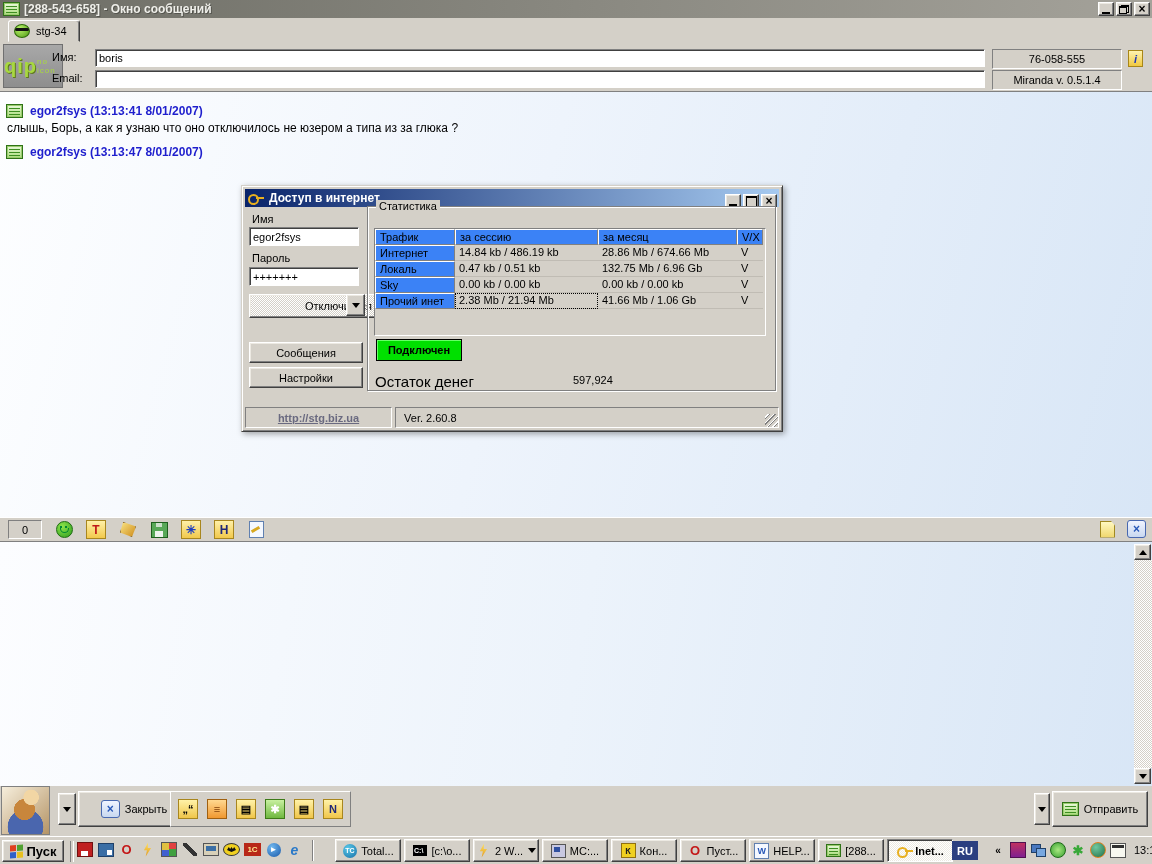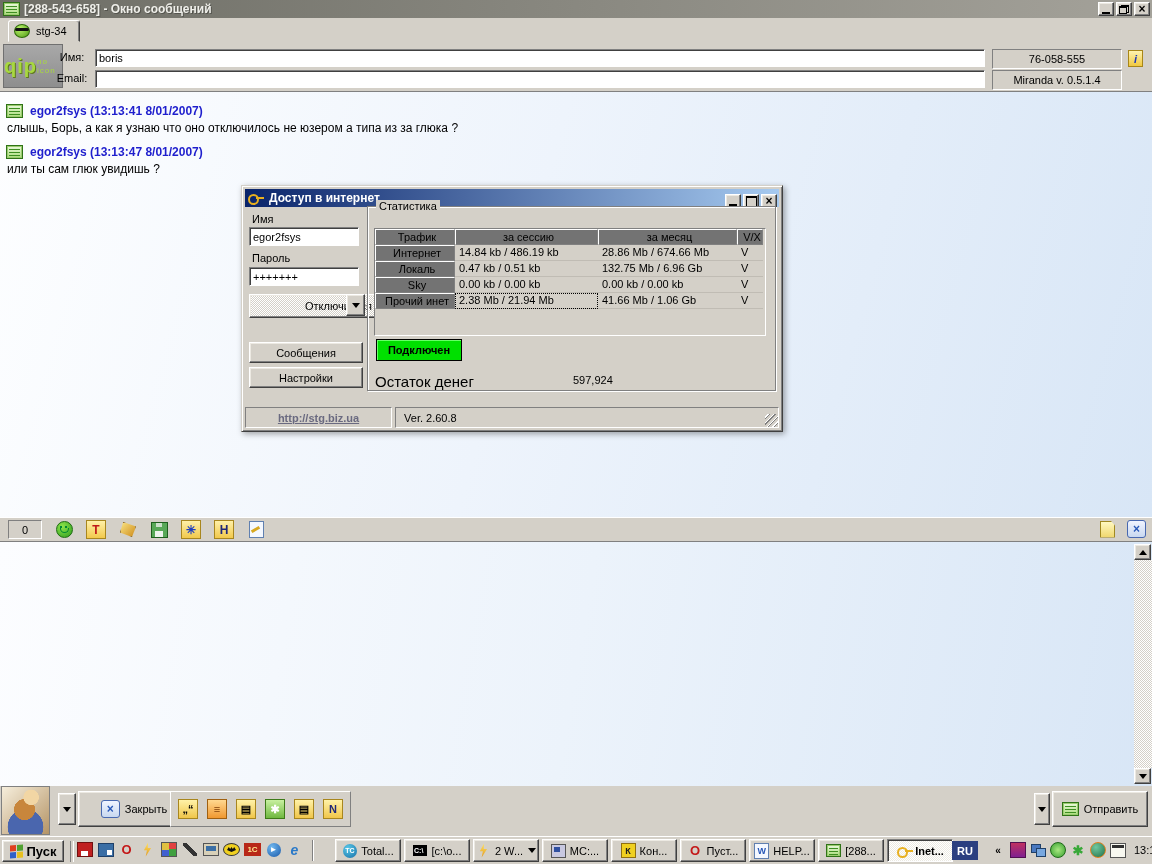--- a/index.html
+++ b/index.html
@@ -40,21 +40,21 @@
     box-shadow:inset -1px 0 0 #808080;display:flex;align-items:center;gap:6px;padding-left:5px;box-sizing:border-box;}
   .ic-qip{display:inline-block;width:14px;height:12px;border-radius:50%;
     background:radial-gradient(circle at 35% 30%,#B8F06A,#4F9A14);border:1px solid #2E6B08;position:relative;}
   .ic-qip::before{content:"";position:absolute;left:0px;right:0px;top:3px;height:3px;background:#111;border-radius:2px;}
 
   .infopanel{left:0;top:42px;width:1152px;height:49px;background:#D4D0C8;}
   .avatarbox{position:absolute;left:3px;top:2px;width:60px;height:44px;background:linear-gradient(#A8A8A8,#8E8E8E);
     border:1px solid #707070;display:flex;flex-direction:row;align-items:center;justify-content:center;box-sizing:border-box;}
   .avatarbox .qip{color:#A8D840;font-weight:bold;font-size:20px;line-height:18px;letter-spacing:1px;text-shadow:1px 1px 0 #5f7a1e;}
   .avatarbox .noicon{color:#A8D840;font-size:8px;letter-spacing:1px;}
-  .flabel{position:absolute;text-align:center;width:40px;font-size:11px;}
+  .flabel{position:absolute;text-align:left;width:40px;font-size:11px;}
   .field{position:absolute;background:#FFFFFF;font-size:11px;padding:2px 3px;box-sizing:border-box;
     border:1px solid;border-color:#808080 #FFFFFF #FFFFFF #808080;box-shadow:inset 1px 1px 0 #404040;
     font-family:"Liberation Sans",sans-serif;}
   .robox{position:absolute;background:#D4D0C8;display:flex;align-items:center;justify-content:center;font-size:11px;}
   .ic-info{position:absolute;width:13px;height:15px;background:linear-gradient(#FFF3B0,#F0C840);
     border:1px solid #A88618;color:#2038B8;font-weight:bold;font-style:italic;font-size:11px;
     display:flex;align-items:center;justify-content:center;}
 
   .msglog{left:0;top:91px;width:1152px;height:426px;border-top:1px solid #808080;
     background:linear-gradient(105deg,#FDFEFF 0%,#EEF4FC 45%,#D8E6F6 100%);padding:8px 6px;box-sizing:border-box;}
@@ -145,21 +145,21 @@
   .dlg-title .ttl{color:#FFF;font-weight:bold;font-size:12px;}
   .dlg-label{position:absolute;font-size:11px;}
   .combo-main{position:absolute;left:7px;top:108px;width:97px;height:22px;display:flex;align-items:center;justify-content:center;font-size:11px;}
   .combo-arrow{position:absolute;left:104px;top:108px;width:19px;height:22px;}
   .groupbox{position:absolute;left:125px;top:20px;width:407px;height:183px;
     border:1px solid #808080;box-shadow:inset 1px 1px 0 #FFFFFF,1px 1px 0 #FFFFFF;}
   .gb-legend{position:absolute;left:8px;top:-7px;background:#D4D0C8;padding:0 3px;font-size:11px;}
   .lv{position:absolute;left:6px;top:21px;width:390px;height:106px;background:#D4D0C8;overflow:hidden;}
   .lv-row{display:flex;height:16px;}
   .c{box-sizing:border-box;height:16px;line-height:14px;padding-left:4px;font-size:11px;overflow:hidden;white-space:nowrap;}
-  .th{background:#737373;border:1px solid;border-color:#FFFFFF #808080 #808080 #FFFFFF;text-align:center;}
+  .th{background:#3b82f6;border:1px solid;border-color:#FFFFFF #808080 #808080 #FFFFFF;}
   .td{background:#D4D0C8;border-bottom:1px solid #C0BCB4;}
   .w1{width:80px;} .w2{width:143px;} .w3{width:139px;} .w4{width:26px;}
   .td.focus{outline:1px dotted #000;outline-offset:-1px;}
   .status-conn{position:absolute;left:8px;top:132px;width:84px;height:20px;background:#00E000;
     border:1px solid #000;display:flex;align-items:center;justify-content:center;font-weight:bold;font-size:11px;
     box-shadow:inset 1px 1px 0 #66FF66;}
   .balance-lbl{position:absolute;left:7px;top:166px;font-size:15px;}
   .balance-val{position:absolute;left:205px;top:167px;font-size:11px;}
   .dlg-status{position:absolute;bottom:3px;left:3px;right:3px;height:21px;display:flex;gap:3px;align-items:stretch;padding-top:1px;}
   .st-cell{display:flex;align-items:center;padding:0 8px;font-size:11px;}
@@ -247,21 +247,20 @@
   <div class="abs msglog">
     <div class="msg-head">
       <span class="ic-msg"></span>
       <span class="hdr">egor2fsys (13:13:41 8/01/2007)</span>
     </div>
     <div class="msg-text">слышь, Борь, а как я узнаю что оно отключилось не юзером а типа из за глюка ?</div>
     <div class="msg-head">
       <span class="ic-msg"></span>
       <span class="hdr">egor2fsys (13:13:47 8/01/2007)</span>
     </div>
-    <div class="msg-text">или ты сам глюк увидишь ?</div>
   </div>
 
   <div class="abs ctoolbar">
     <div class="counter sunken-lite">0</div>
     <span class="tbi">
         <i class="ic-smile"></i>
       </span>
     <span class="tbi ic-sqY">
         <span class="t-red">T</span>
       </span>

